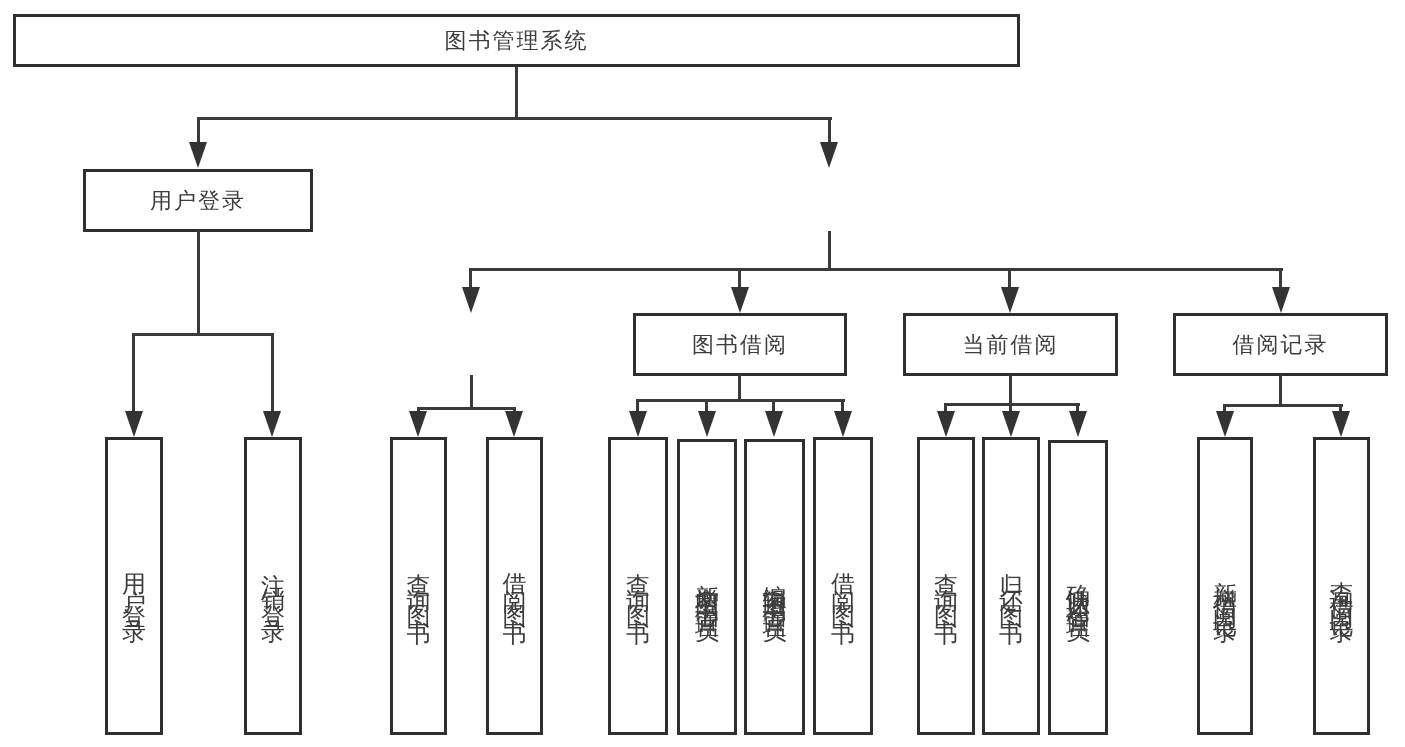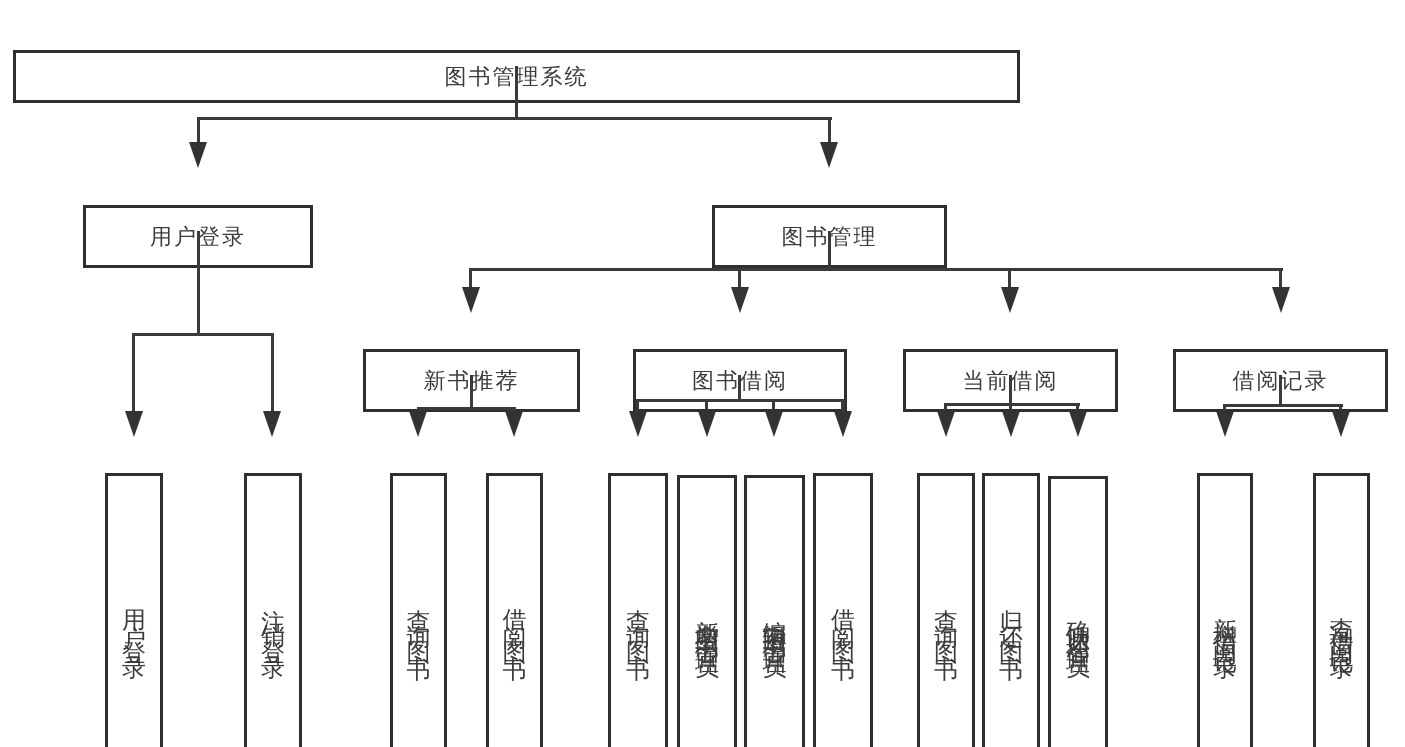--- a/index.html
+++ b/index.html
@@ -15,21 +15,20 @@
   }
 
   .box {
     position: absolute;
     background: #ffffff;
     border: 3px solid #2f2f2f;
     display: flex;
     align-items: center;
     justify-content: center;
     color: #3c3c3c;
-    margin-top: 36px;
   }
 
   .h-label {
     font-size: 22px;
     letter-spacing: 2px;
     white-space: nowrap;
     color: #3c3c3c;
   }
 
   .leaf .v-label {
@@ -78,45 +77,39 @@
   <div class="vline" style="left:515px; top:66px; height:53px;"></div>
   <div class="hline" style="left:197px; top:117px; width:635px;"></div>
   <div class="vline" style="left:197px; top:117px; height:28px;"></div>
   <div class="arrow" style="left:189px; top:142px;"></div>
   <div class="vline" style="left:828px; top:117px; height:28px;"></div>
   <div class="arrow" style="left:820px; top:142px;"></div>
 
   <div class="box" style="left:83px; top:169px; width:230px; height:63px;">
     <span class="h-label">用户登录</span>
   </div>
-  <div class="box" style="left:712px; top:169px; width:235px; height:63px;">
-    <span class="h-label">图书管理</span>
-  </div>
 
   <div class="vline" style="left:197px; top:231px; height:104px;"></div>
   <div class="hline" style="left:132px; top:333px; width:142px;"></div>
   <div class="vline" style="left:132px; top:333px; height:82px;"></div>
   <div class="arrow" style="left:125px; top:411px;"></div>
   <div class="vline" style="left:271px; top:333px; height:82px;"></div>
   <div class="arrow" style="left:263px; top:411px;"></div>
 
   <div class="vline" style="left:828px; top:231px; height:40px;"></div>
   <div class="hline" style="left:469px; top:268px; width:814px;"></div>
   <div class="vline" style="left:469px; top:268px; height:22px;"></div>
   <div class="arrow" style="left:462px; top:287px;"></div>
   <div class="vline" style="left:738px; top:268px; height:22px;"></div>
   <div class="arrow" style="left:731px; top:287px;"></div>
   <div class="vline" style="left:1008px; top:268px; height:22px;"></div>
   <div class="arrow" style="left:1001px; top:287px;"></div>
   <div class="vline" style="left:1279px; top:268px; height:22px;"></div>
   <div class="arrow" style="left:1272px; top:287px;"></div>
 
-  <div class="box" style="left:363px; top:313px; width:217px; height:63px;">
-    <span class="h-label">新书推荐</span>
-  </div>
   <div class="box" style="left:633px; top:313px; width:214px; height:63px;">
     <span class="h-label">图书借阅</span>
   </div>
   <div class="box" style="left:903px; top:313px; width:215px; height:63px;">
     <span class="h-label">当前借阅</span>
   </div>
   <div class="box" style="left:1173px; top:313px; width:215px; height:63px;">
     <span class="h-label">借阅记录</span>
   </div>
 

